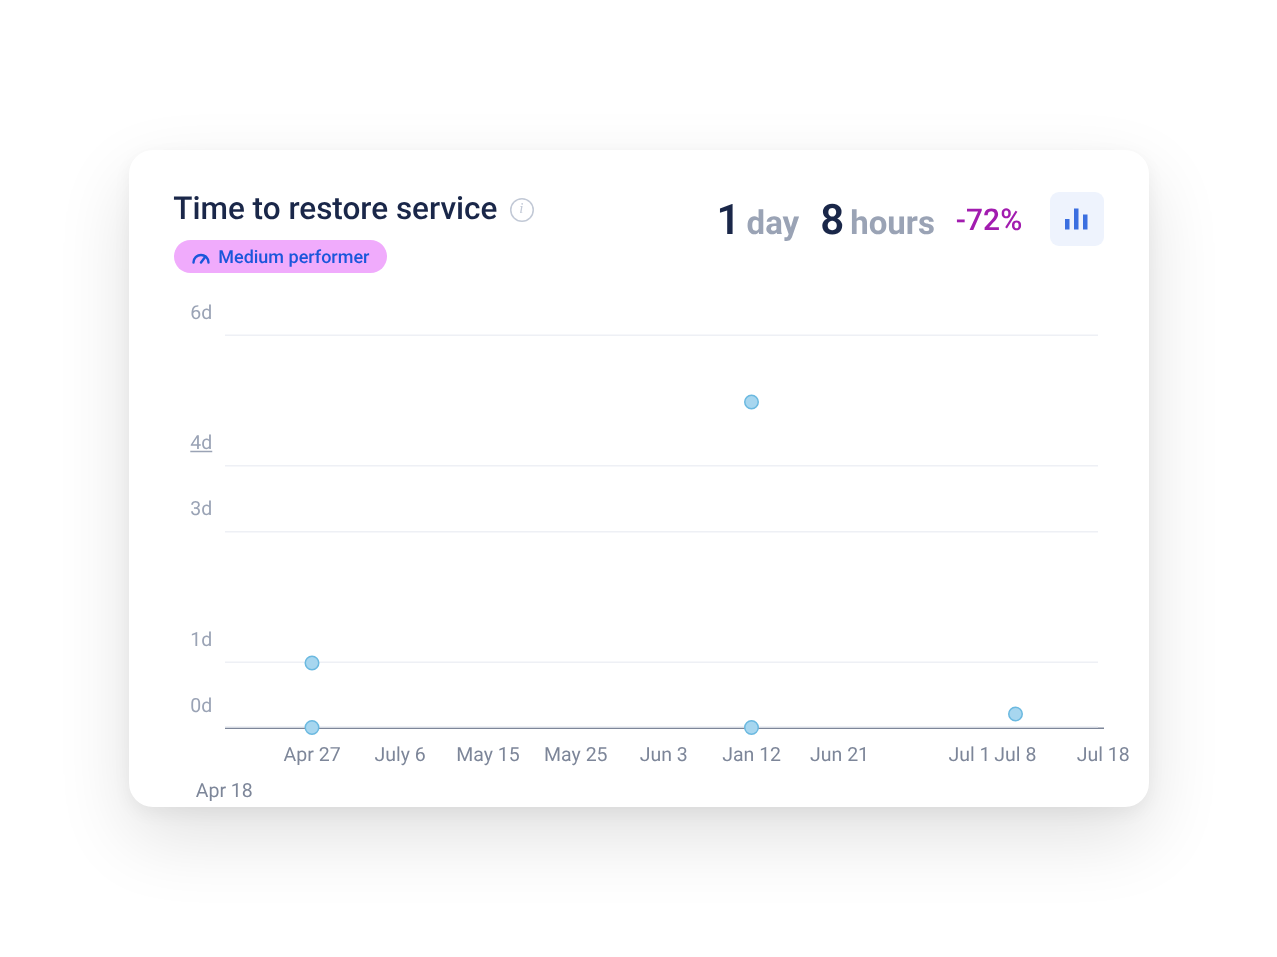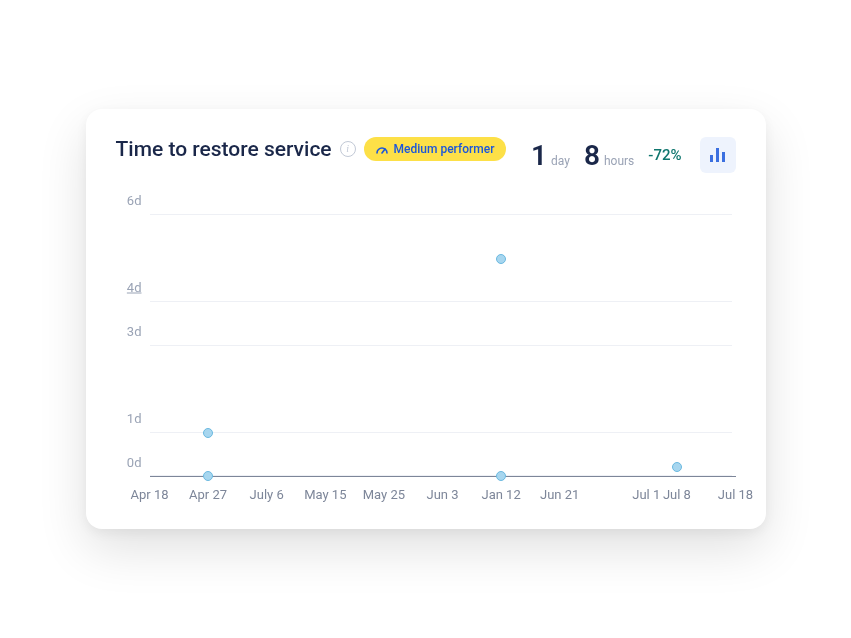--- a/index.html
+++ b/index.html
@@ -19,21 +19,21 @@
     box-shadow: 0 20px 50px rgba(0,0,0,0.12), 0 4px 12px rgba(0,0,0,0.05);
     padding: 28px 30px 24px 30px;
     position: relative;
   }
   .header {
     display: flex;
     align-items: flex-start;
     justify-content: space-between;
     margin-bottom: 4px;
   }
-  .title-block { display: flex; flex-direction: row; gap: 8px; text-align: right; }
+  .title-block { display: flex; flex-direction: column; gap: 8px; text-align: right; }
   .title-row { display: flex; align-items: center; gap: 8px; }
   .title {
     font-size: 21px;
     font-weight: 500;
     color: #1a2749;
   }
   .info-icon {
     width: 16px; height: 16px;
     border: 1.4px solid #c2c9d6;
     border-radius: 50%;
@@ -41,48 +41,48 @@
     color: #c2c9d6;
     font-size: 10px;
     font-style: italic;
     font-family: Georgia, serif;
     line-height: 1;
   }
   .perf-badge {
     display: inline-flex;
     align-items: center;
     gap: 6px;
-    background: #fde047;
+    background: #f0abfc;
     color: #1a56db;
     font-size: 12px;
     font-weight: 500;
     padding: 4px 12px;
     border-radius: 999px;
     width: fit-content;
   }
   .metrics {
     display: flex;
     align-items: center;
     gap: 14px;
   }
   .metric-pair { display: flex; align-items: baseline; gap: 4px; }
   .metric-num {
     font-size: 28px;
     font-weight: 600;
     color: #1a2749;
   }
   .metric-unit {
-    font-size: 12px;
-    font-weight: 400;
+    font-size: 22px;
+    font-weight: 700;
     color: #9aa3b5;
   }
   .delta {
-    font-size: 15px;
+    font-size: 20px;
     font-weight: 500;
-    color: #0f766e;
+    color: #a21caf;
   }
   .chart-btn {
     width: 36px; height: 36px;
     background: #eef3fd;
     border-radius: 6px;
     display: flex; align-items: center; justify-content: center;
     margin-left: 4px;
   }
   .chart-area {
     position: relative;
@@ -186,21 +186,21 @@
         <div class="gridline" style="bottom: 16.6667%;"></div>
         <div class="gridline" style="bottom: 0%;"></div>
         <div class="point" style="left: 10%; bottom: 16.6667%;"></div>
         <div class="point" style="left: 10%; bottom: 0%;"></div>
         <div class="point" style="left: 60%; bottom: 83.3333%;"></div>
         <div class="point" style="left: 60%; bottom: 0%;"></div>
         <div class="point" style="left: 90%; bottom: 3.33333%;"></div>
       </div>
   </div>
   <div class="x-axis" id="x-axis" style="position: relative; height: 18px;">
-      <span class="x-tick" style="position: absolute; transform: translateX(-50%); left: 0%;">Apr 18</span>
+      <span class="x-tick" style="position: absolute; transform: translateX(-50%); left: 0%; margin-top: 24px;">Apr 18</span>
       <span class="x-tick" style="position: absolute; transform: translateX(-50%); left: 10%;">Apr 27</span>
       <span class="x-tick" style="position: absolute; transform: translateX(-50%); left: 20%;">July 6</span>
       <span class="x-tick" style="position: absolute; transform: translateX(-50%); left: 30%;">May 15</span>
       <span class="x-tick" style="position: absolute; transform: translateX(-50%); left: 40%;">May 25</span>
       <span class="x-tick" style="position: absolute; transform: translateX(-50%); left: 50%;">Jun 3</span>
       <span class="x-tick" style="position: absolute; transform: translateX(-50%); left: 60%;">Jan 12</span>
       <span class="x-tick" style="position: absolute; transform: translateX(-50%); left: 70%; text-align: center;">Jun 21</span>
       <span class="x-tick" style="position: absolute; transform: translateX(-50%); left: 80%; margin-left: 28px;">Jul 1</span>
       <span class="x-tick" style="position: absolute; transform: translateX(-50%); left: 90%;">Jul 8</span>
       <span class="x-tick" style="position: absolute; transform: translateX(-50%); left: 100%;">Jul 18</span>

